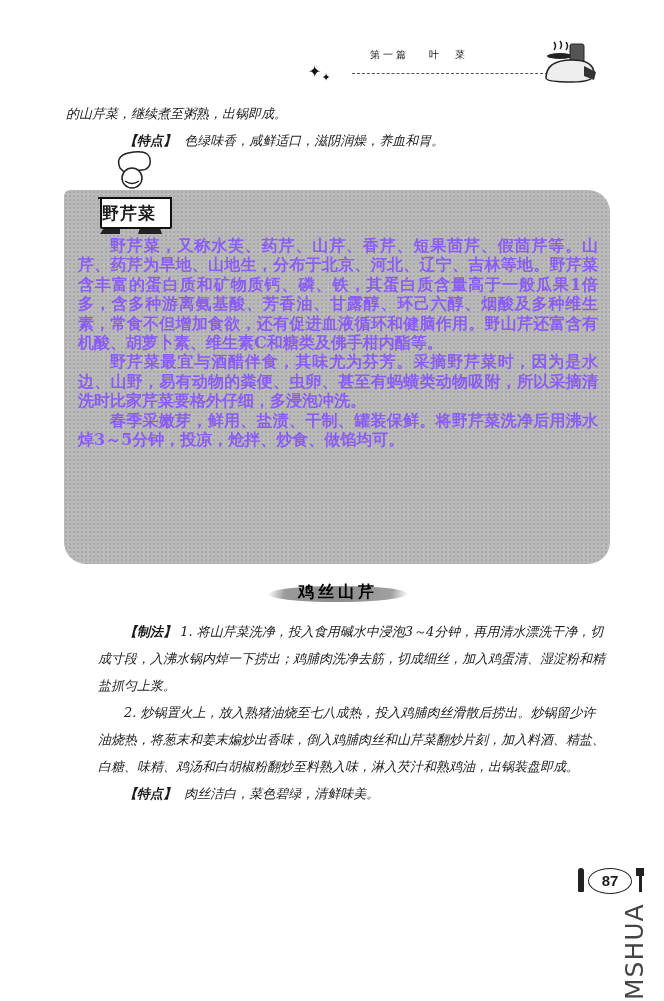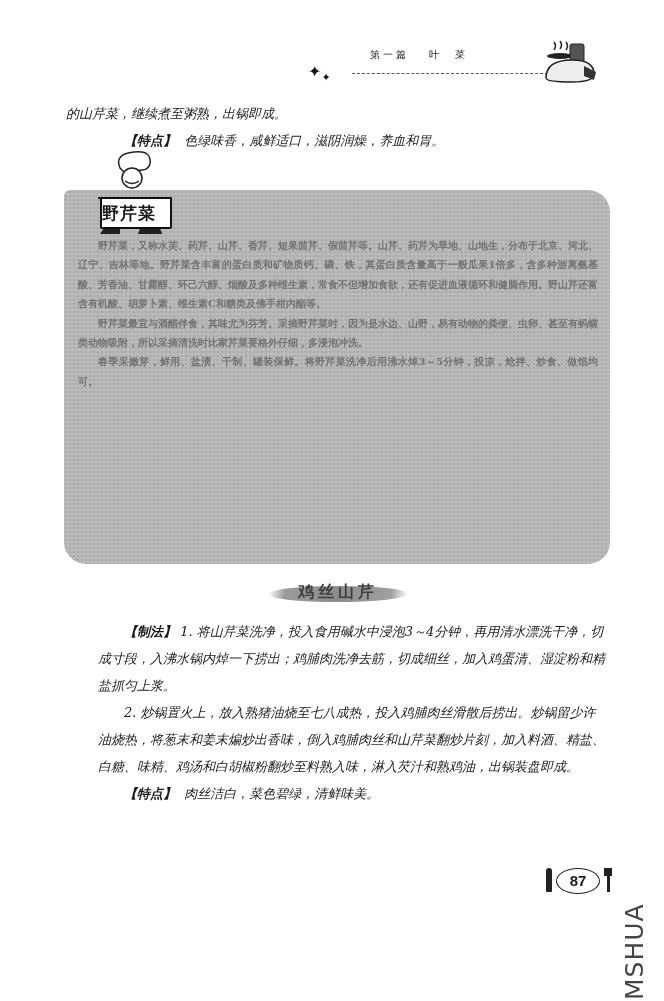--- a/index.html
+++ b/index.html
@@ -25,45 +25,45 @@
     .box {
       position: absolute; left: 64px; top: 190px; width: 546px; height: 374px;
       background: #b9b9b9;
       background-image: radial-gradient(#a8a8a8 0.8px, transparent 0.9px), radial-gradient(#cacaca 0.8px, transparent 0.9px);
       background-size: 4px 4px, 5px 5px;
       background-position: 0 0, 2px 2px;
       border-radius: 6px 22px 22px 22px;
     }
     .box-text {
       position: absolute; left: 78px; top: 236px; width: 520px;
-      font-size: 10px; line-height: 19.4px; font-weight: bold; color: #737373;
+      font-size: 16px; line-height: 19.4px; font-weight: bold; color: #8b5cf6;
       text-align: justify;
     }
     .box-text p { margin: 0; }
     .chef { position: absolute; left: 90px; top: 150px; width: 90px; height: 85px; }
     .sign {
       position: absolute; left: 100px; top: 197px; width: 68px; height: 28px;
       background: #fff; border: 2px solid #111; border-radius: 2px;
       font-family: "DejaVu Sans", sans-serif; font-weight: bold; font-size: 17px;
       line-height: 28px; letter-spacing: 1px;
     }
 
     .recipe-title-wrap { position: absolute; left: 268px; top: 578px; width: 140px; height: 30px; }
     .brush {
       position: absolute; left: 0; top: 8px; width: 140px; height: 16px;
       background: linear-gradient(90deg, rgba(150,150,150,0) 0%, #9a9a9a 12%, #8c8c8c 50%, #a0a0a0 88%, rgba(150,150,150,0) 100%);
       border-radius: 50%;
       transform: skewX(-10deg);
     }
     .recipe-title {
       position: absolute; left: 0; top: 4px; width: 140px; text-align: center;
-      font-family: "DejaVu Sans", sans-serif; font-weight: bold; font-size: 16px; letter-spacing: 4px; color: #404040;
+      font-family: "DejaVu Sans", sans-serif; font-weight: bold; font-size: 16px; letter-spacing: 4px; color: #000000;
     }
 
-    .page-num-wrap { position: absolute; left: 544px; top: 866px; width: 70px; height: 30px; }
+    .page-num-wrap { position: absolute; left: 576px; top: 866px; width: 70px; height: 30px; }
     .page-oval {
       position: absolute; left: 12px; top: 2px; width: 42px; height: 24px;
       border: 1.5px solid #222; border-radius: 50%;
       font-family: "Liberation Sans", sans-serif; font-weight: bold; font-size: 15px;
       text-align: center; line-height: 24px;
     }
     .knife { position: absolute; left: 2px; top: 2px; width: 6px; height: 24px; background: #222; border-radius: 3px 3px 1px 1px; }
     .fork { position: absolute; left: 60px; top: 2px; width: 8px; height: 24px; }
     .fork .head { width: 8px; height: 8px; background: #222; }
     .fork .stem { width: 3px; height: 16px; background: #222; margin-left: 2.5px; }

